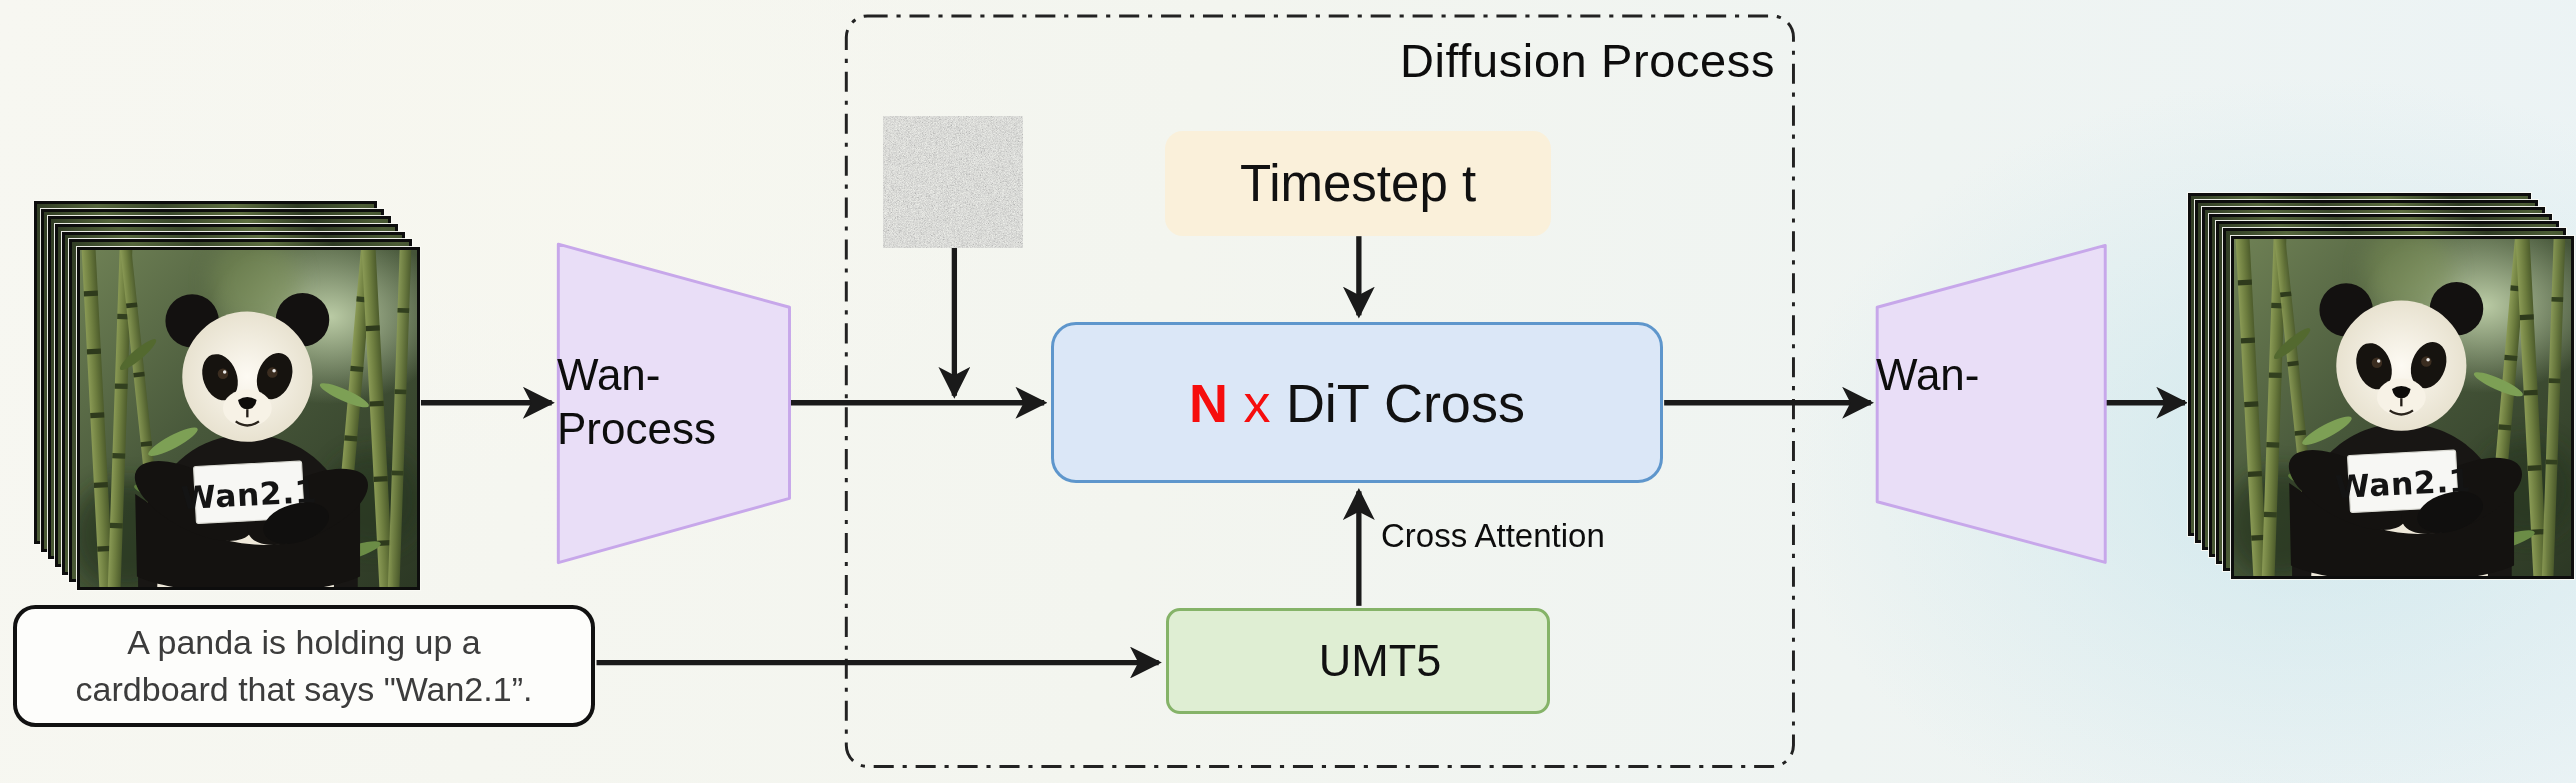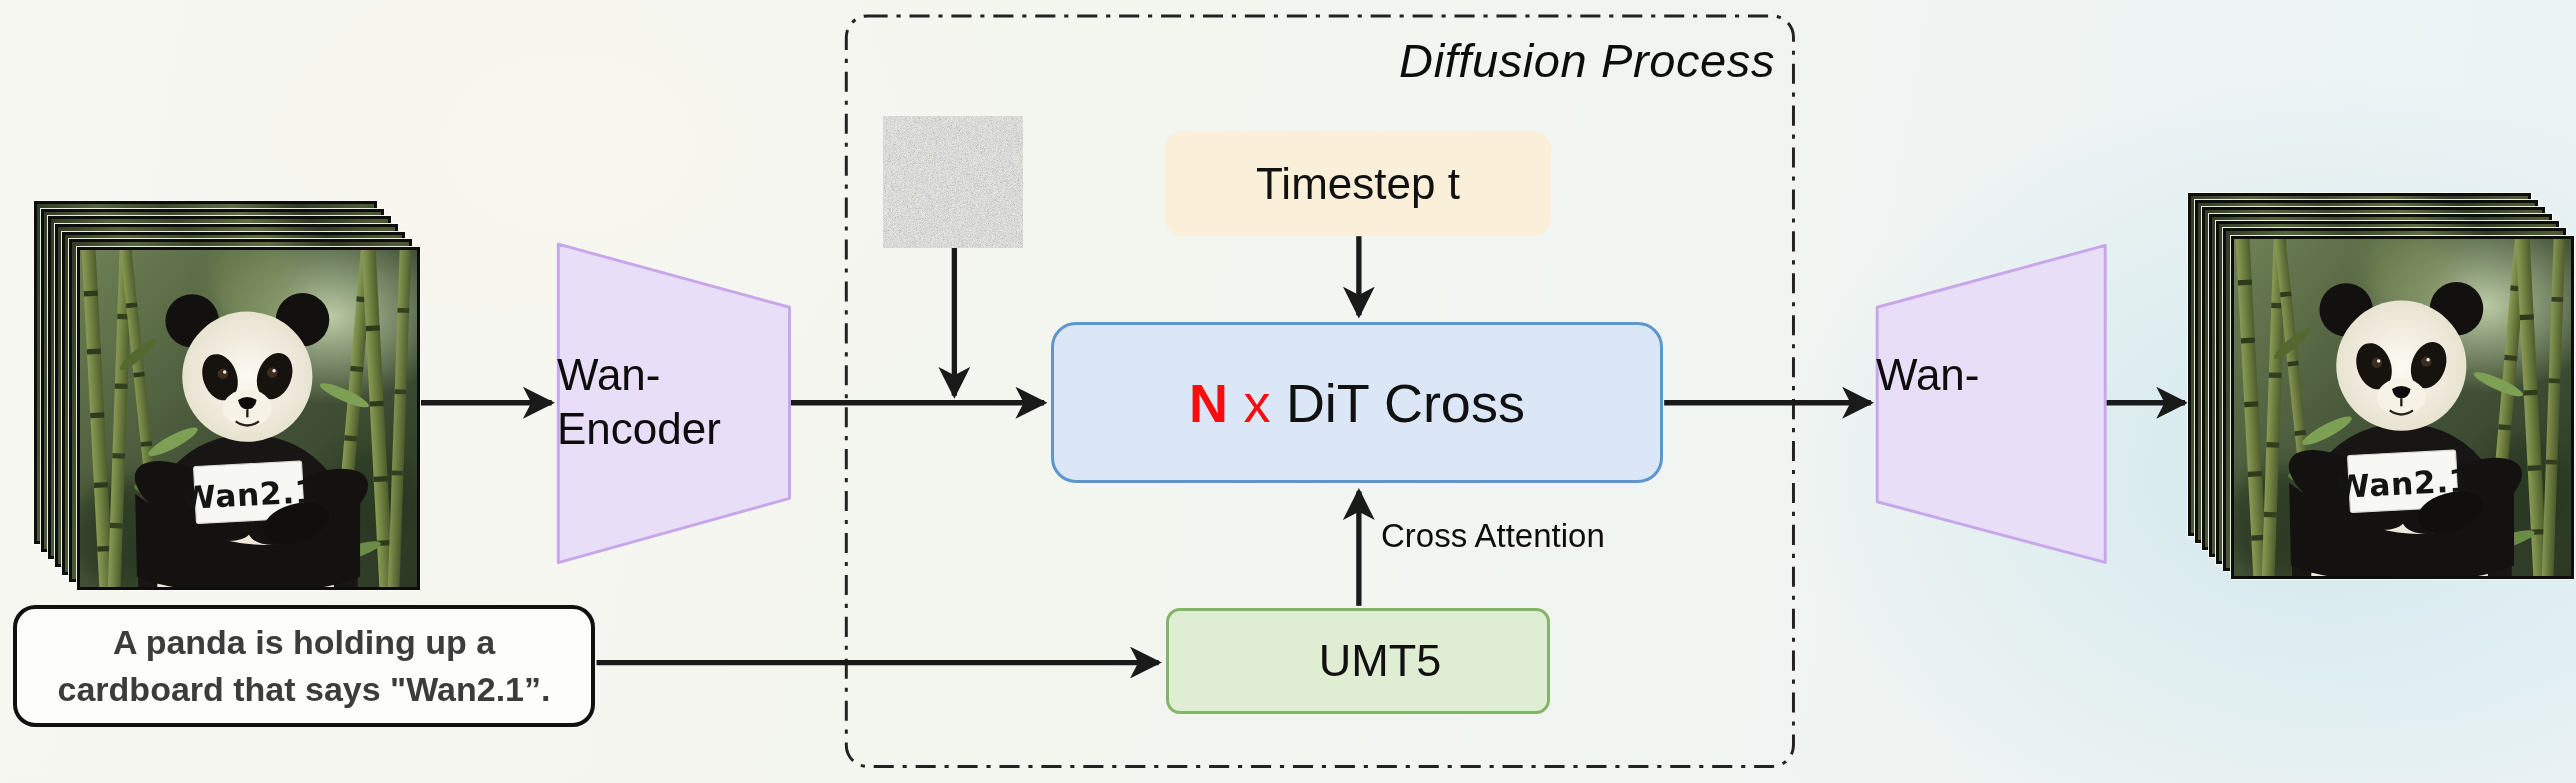--- a/index.html
+++ b/index.html
@@ -16,25 +16,25 @@
       linear-gradient(100deg,#f7f7f1 0%,#f3f5ef 45%,#ebf3f5 100%);
   }
   .overlay{position:absolute;left:0;top:0;width:2576px;height:783px;z-index:2;}
   .overlay .arrow{stroke:var(--line,#1a1a1a);stroke-width:9;fill:none;}
   .overlay .dashed-rect{fill:none;stroke:var(--dash,#222);stroke-width:5;stroke-dasharray:34 15 7 15;}
   #arrowhead path{fill:var(--line,#1a1a1a);}
 
   .node{position:absolute;z-index:3;display:flex;align-items:center;justify-content:center;box-sizing:border-box;}
   .title{
     position:absolute;left:1358px;top:33px;width:417px;z-index:3;
-    font-size:47px;font-style:italic;text-align:right;letter-spacing:0.6px;color:#0d0d0d;
+    font-size:47px;text-align:right;letter-spacing:0.6px;color:#0d0d0d;
   }
   .timestep{
     left:1165px;top:131px;width:386px;height:105px;border-radius:17.7px;
-    background:var(--timestep_fill,#faf0da);font-size:44px;
+    background:var(--timestep_fill,#faf0da);font-size:51px;
   }
   .dit{
     left:1051px;top:322px;width:612px;height:161px;border-radius:25px;
     background:var(--dit_fill,#dbe7f7);border:3px solid var(--dit_border,#5e96cc);
     font-size:54px;gap:15.4px;
   }
   .dit .n{color:var(--accent_red,#f60d0d);font-weight:700;}
   .dit .times{color:var(--accent_red,#f60d0d);}
   .umt5{
     left:1166px;top:608px;width:384px;height:106px;border-radius:14px;
@@ -46,21 +46,20 @@
   .trap-svg{position:absolute;z-index:3;overflow:visible;}
   .trap{fill:var(--vae_fill,#e9def7);stroke:var(--vae_border,#c7a7ea);stroke-width:5;stroke-linejoin:round;}
   .vae-label{
     position:absolute;z-index:4;font-size:44px;line-height:54px;color:#0d0d0d;
   }
   .prompt{
     left:13px;top:605px;width:582px;height:122px;border-radius:22.4px;
     background:var(--prompt_fill,#fdfdfb);border:4.1px solid var(--prompt_border,#111);
     flex-direction:column;font-size:34px;line-height:47px;color:var(--prompt_text,#3c3c3c);
     text-align:center;
-    font-weight:bold;
   }
   .noise-svg{position:absolute;left:883px;top:116px;z-index:3;}
 
   .stack{position:absolute;z-index:3;}
   .stack-left{left:34px;top:201px;width:385px;height:389px;}
   .stack-right{left:2188px;top:193px;width:385px;height:385px;}
   .frame{
     position:absolute;width:343px;height:343px;box-sizing:border-box;
     border:3.5px solid #0d0d0d;outline:1.8px solid rgba(250,250,245,.92);
     background:linear-gradient(97deg,#313d25 0%,#55663c 16%,#3a482b 33%,#5e6f40 52%,#2e3a23 69%,#4c5c35 86%,#36432a 100%);
@@ -228,21 +227,21 @@
 
   <div class="node umt5">
     <span>UMT5</span>
   </div>
 
   <svg class="trap-svg" style="left:557px;top:243px;" width="235" height="322" viewBox="0 0 398 546">
     <polygon class="trap" points="2,2 394,109 394,433 2,542"></polygon>
   </svg>
   <div class="vae-label" style="left:557px;top:348px;width:235px;">
     <div>Wan-</div>
-    <div>Encoder</div>
+    <div>Process</div>
   </div>
 
   <svg class="trap-svg" style="left:1876px;top:244px;" width="231" height="321" viewBox="0 0 392 544">
     <polygon class="trap" points="2,107 389,2 389,540 2,437"></polygon>
   </svg>
   <div class="vae-label" style="left:1876px;top:348px;width:231px;">
     <div>Wan-</div>
   </div>
 
   <div class="node prompt">

